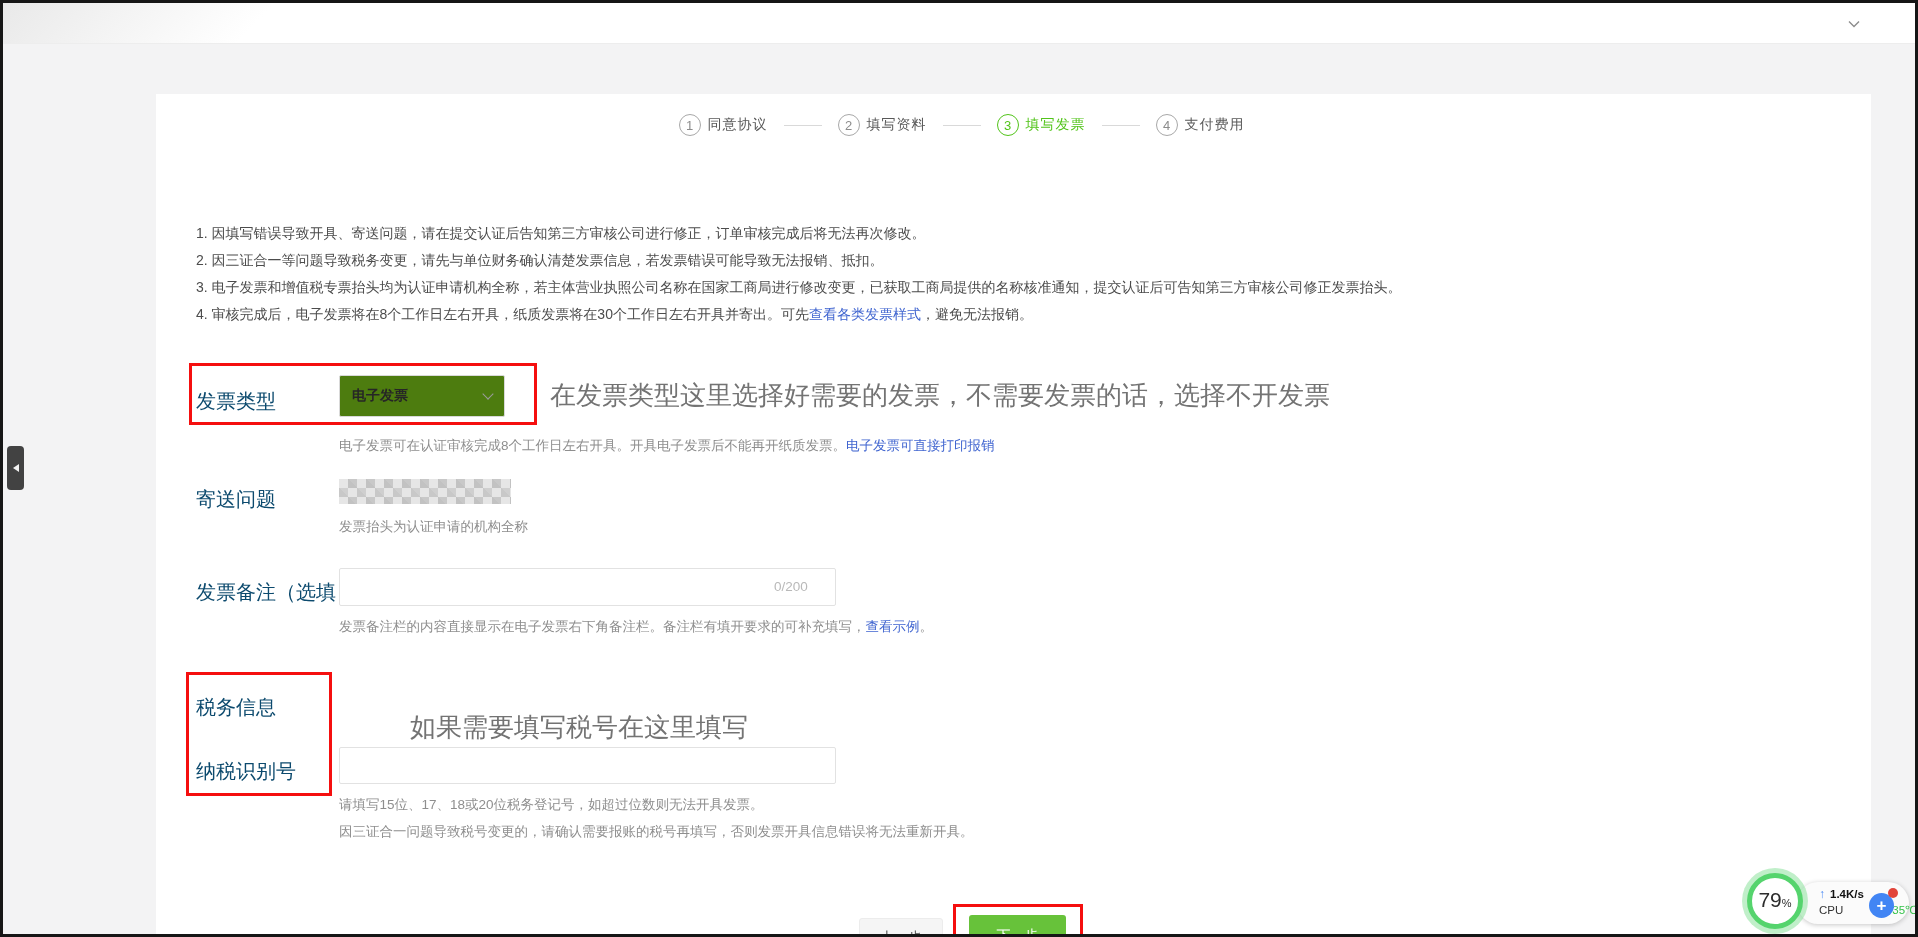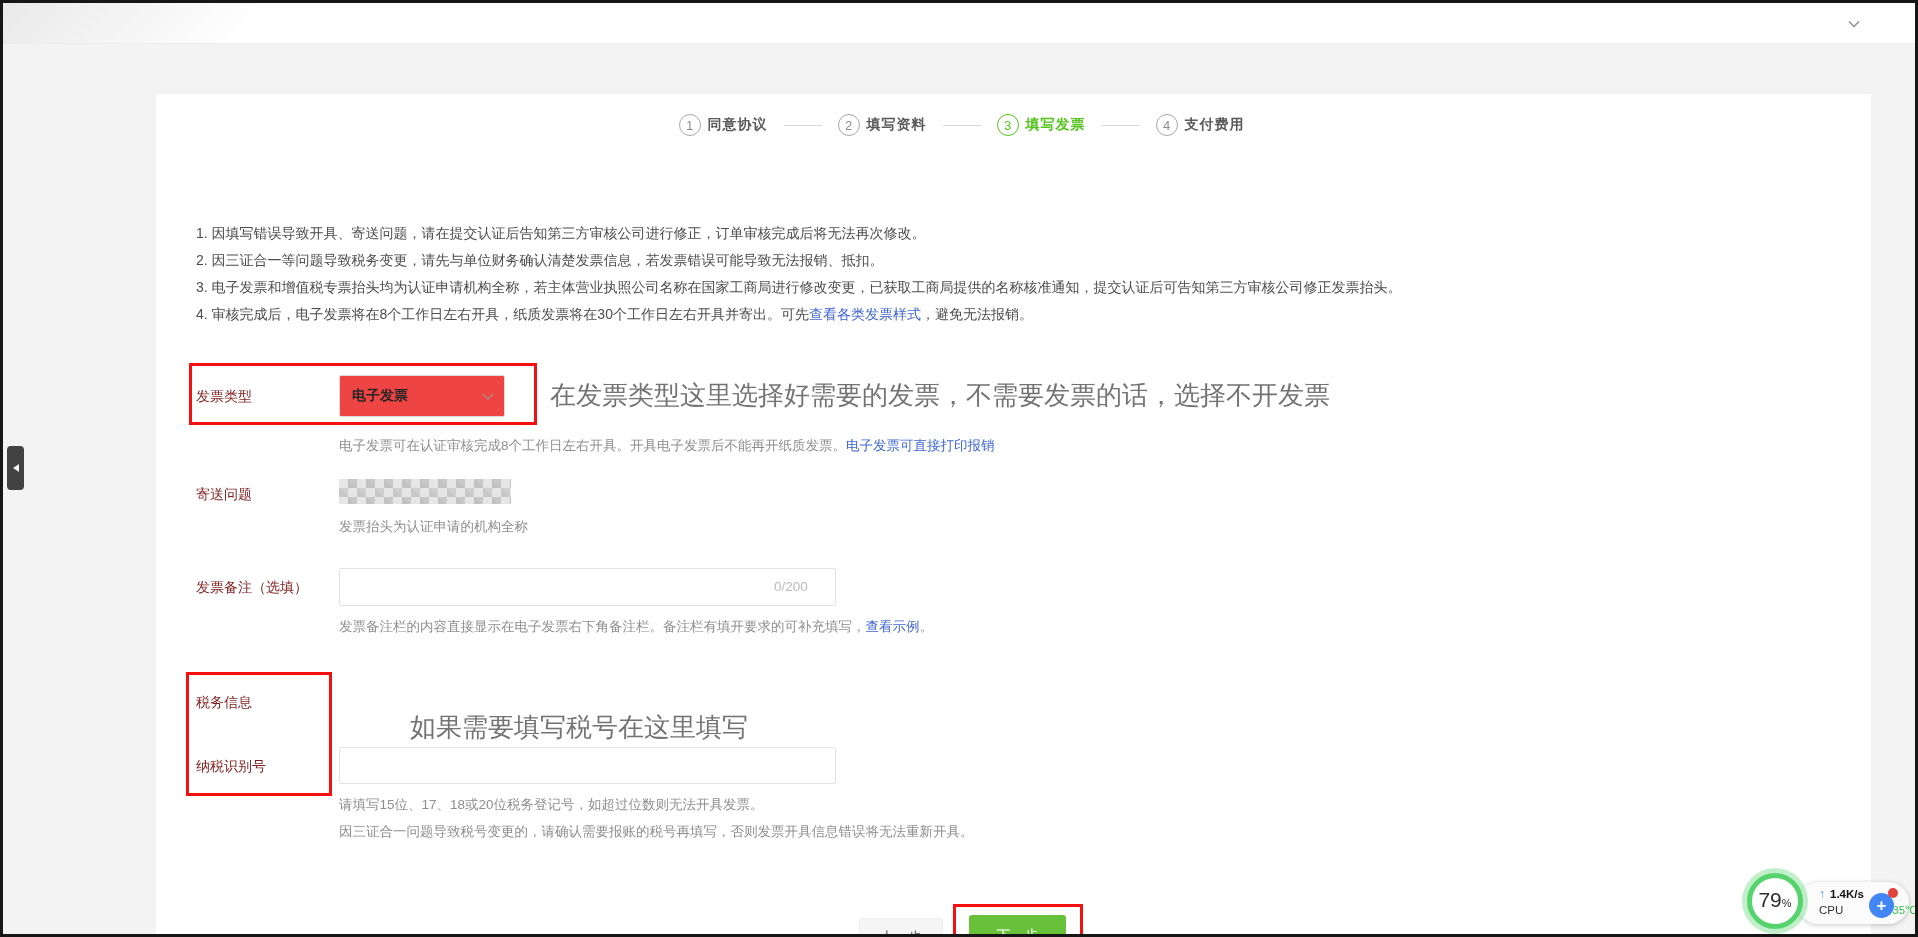--- a/index.html
+++ b/index.html
@@ -19,36 +19,36 @@
 
   
   .card{ position:absolute; left:153px; top:91px; width:1715px; height:900px; background:#fff; }
 
   
   .stepper{ position:absolute; top:20px; left:0; width:100%; display:flex; justify-content:center;
             align-items:center; transform:translateX(-52px); }
   .step{ display:flex; align-items:center; }
   .step-circle{ width:22px; height:22px; border-radius:50%; border:1px solid #a8a8a8; color:#8c8c8c;
                 font-size:13px; display:flex; align-items:center; justify-content:center; }
-  .step-label{ font-size:14px; color:#595959; margin-left:7px; letter-spacing:1px;font-weight:bold; }
+  .step-label{ font-size:14px; color:#595959; margin-left:7px; letter-spacing:1px; }
   .step.active .step-circle{ border-color:#52c41a; color:#52c41a; }
   .step.active .step-label{ color:#52c41a; }
   .step-line{ width:38px; height:1px; background:#d9d9d9; margin:0 16px; }
 
   
   .notes{ position:absolute; left:40px; top:126px; font-size:14px; color:#4c4c4c;
           line-height:27px; white-space:nowrap; }
   .link{ color:#4065d0; cursor:pointer; text-decoration:none; }
 
   
-  .f-label{ position:absolute; left:40px; font-size:14px; color:#7f1d1d; }
+  .f-label{ position:absolute; left:40px; font-size:20px; color:#0c4a6e; }
   .helper{ position:absolute; left:183px; font-size:13.5px; color:#8e8e8e; white-space:nowrap; }
 
   .select{ position:absolute; left:183px; top:281px; width:166px; height:42px; border:1px solid #d9d9d9;
-           border-radius:2px; background:#ef4444; display:flex; align-items:center; padding:0 12px;
+           border-radius:2px; background:#4d7c0f; display:flex; align-items:center; padding:0 12px;
            cursor:pointer; }
   .select-value{ font-size:14px; color:#262626; font-weight:bold; flex:1; }
   .sel-chevron{ width:8px; height:8px; border-right:1.5px solid #9b9b9b; border-bottom:1.5px solid #9b9b9b;
                 transform:rotate(45deg); margin-top:-4px; }
 
   .mosaic{ position:absolute; left:183px; top:385px; width:172px; height:25px;
     background-image:
       linear-gradient(45deg,#c8c8c8 25%,transparent 25%,transparent 75%,#c8c8c8 75%),
       linear-gradient(45deg,#c2c2c2 25%,#e6e6e6 25%,#e6e6e6 75%,#cfcfcf 75%);
     background-size:18px 18px; background-position:0 0,9px 9px; filter:blur(0.6px); }

